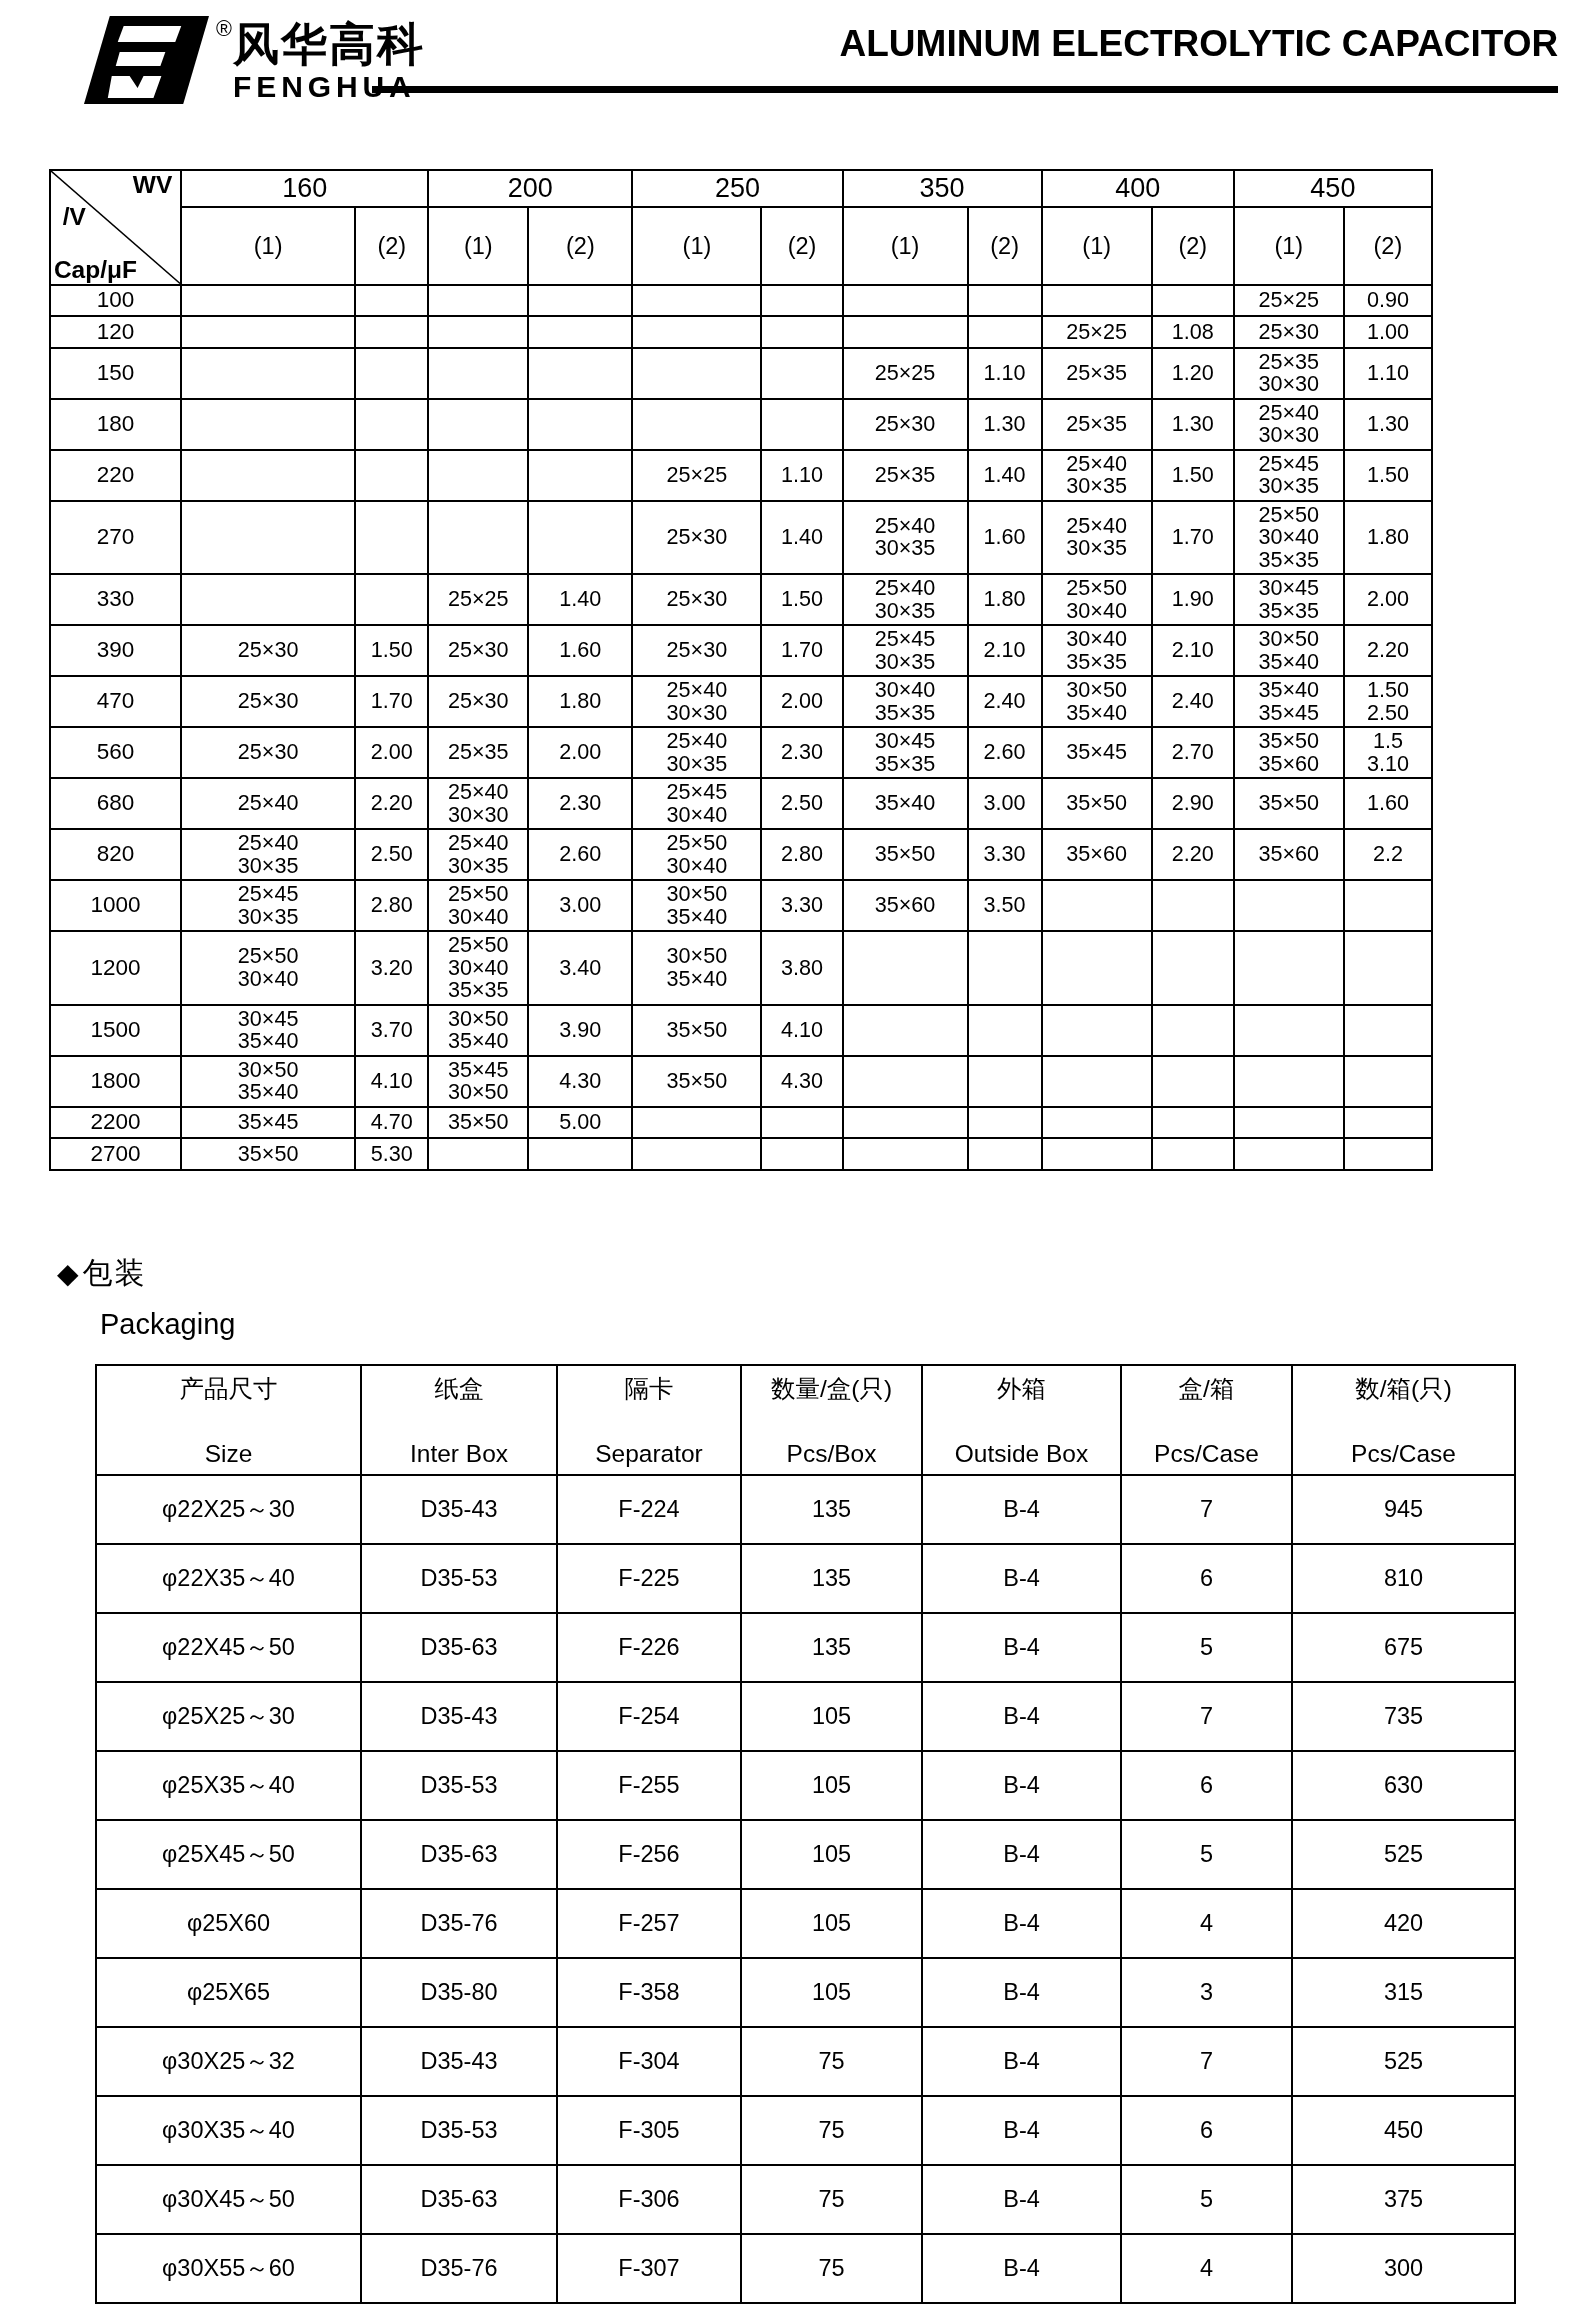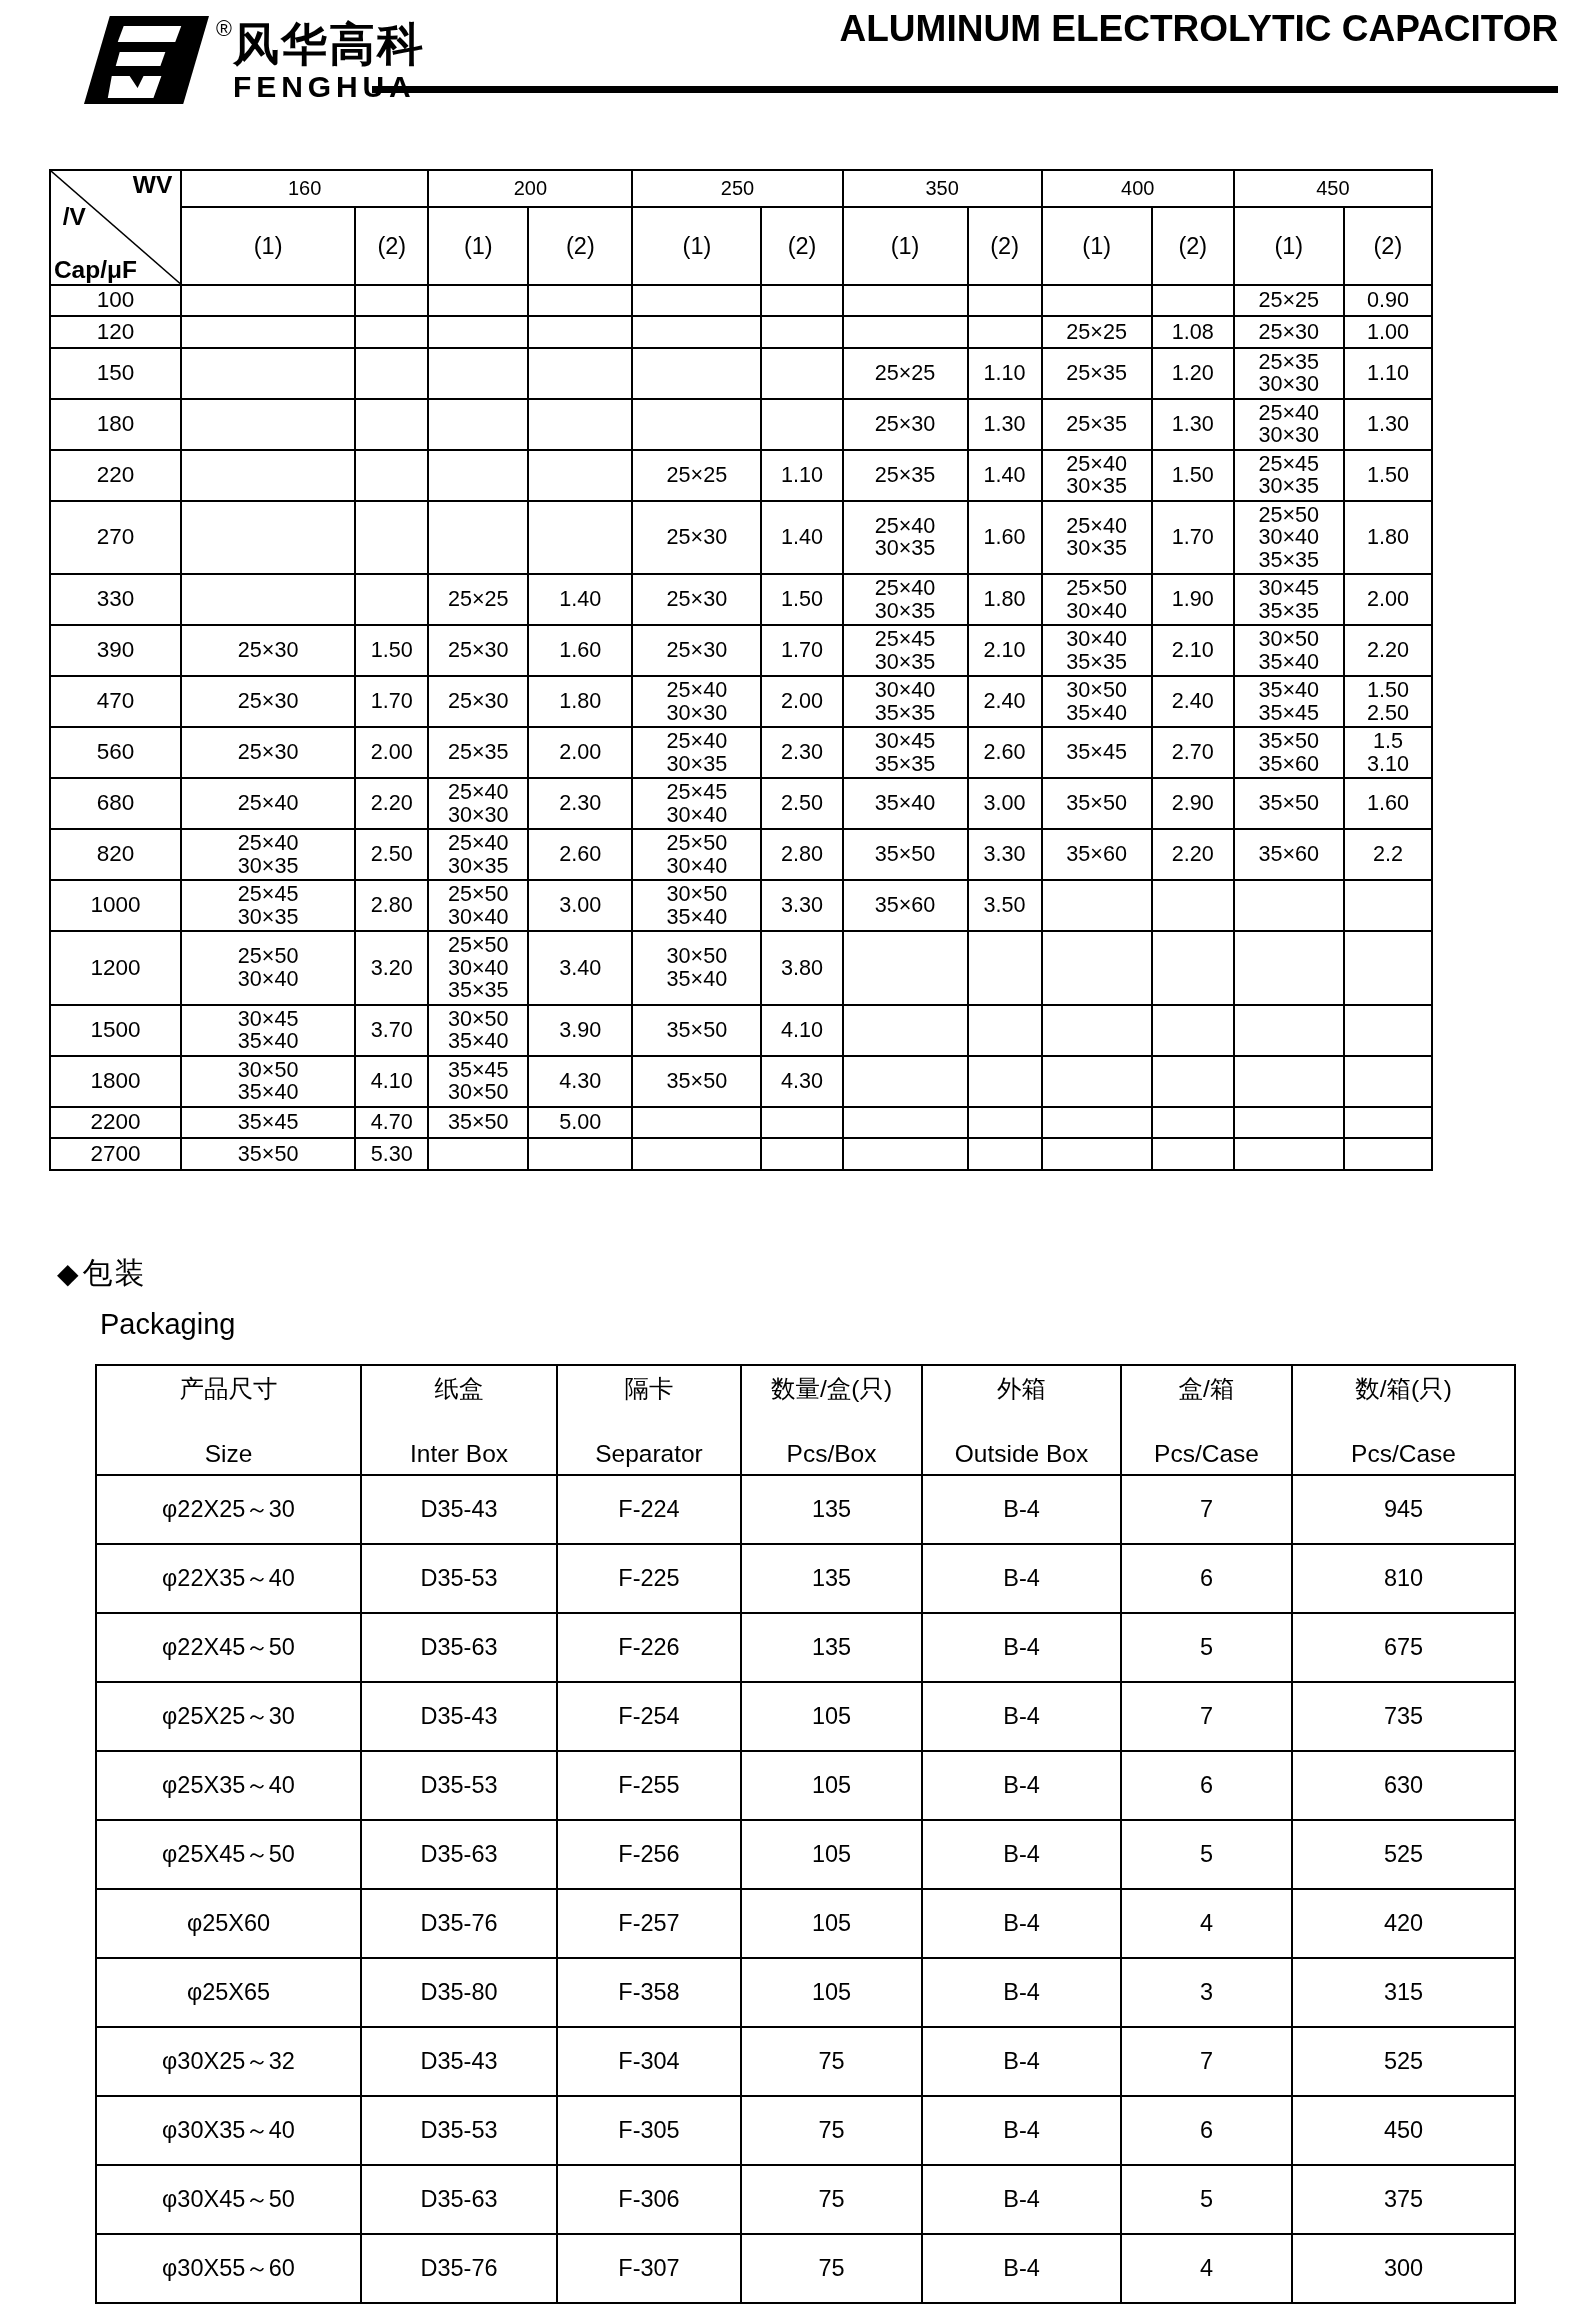--- a/index.html
+++ b/index.html
@@ -9,32 +9,32 @@
     font-family:"Liberation Sans","DejaVu Sans",sans-serif;
     overflow:hidden;
   }
 
   
   .logo-mark { position:absolute; left:82px; top:13.7px; width:129px; height:92px; }
   .reg { position:absolute; left:216px; top:15.7px; font-size:21.6px; }
   .brand { position:absolute; left:233px; top:19.6px; }
   .brand-cn { font-size:46px; font-weight:bold; letter-spacing:2px; line-height:49px; }
   .brand-en { font-size:30px; font-weight:bold; letter-spacing:4.9px; line-height:33px; margin-top:1px; }
-  .title { position:absolute; right:15.7px; top:8px; margin:0; font-size:37px; font-weight:bold; letter-spacing:0px; white-space:nowrap; }
+  .title { position:absolute; right:15.7px; top:23px; margin:0; font-size:37px; font-weight:bold; letter-spacing:0px; white-space:nowrap; }
   .rule { position:absolute; left:372px; right:15.7px; top:86px; height:6.9px; background:#000; }
 
   
   table { border-collapse:collapse; table-layout:fixed; }
   .spec { position:absolute; left:49px; top:169px; width:1384px; border:2.9px solid #000; }
   .spec td {
     border:2px solid #000; text-align:center; vertical-align:middle;
     font-size:21.6px; line-height:22.5px; padding:2px; height:25.5px;
     white-space:pre-line; overflow:hidden;
   }
-  .spec .vhead { height:26.5px; font-size:20px; }
+  .spec .vhead { height:26.5px; font-size:27px; }
   .spec .shead { height:61px; font-size:23.5px; }
   .spec .cap { font-size:22.5px; }
   .corner { position:relative; padding:0 !important;font-weight:bold; }
   .corner .diag { position:absolute; left:0; top:0; width:100%; height:100%; }
   .c-wv { position:absolute; top:2.9px; right:7.8px; font-size:24.5px; }
   .c-v  { position:absolute; top:35px; left:11.8px; font-size:24.5px; }
   .c-cap{ position:absolute; bottom:2px; left:2.9px; font-size:24.5px; }
 
   
   .notes { position:absolute; left:59px; top:1162px; font-size:26.5px; line-height:40px; white-space:pre-wrap; }

